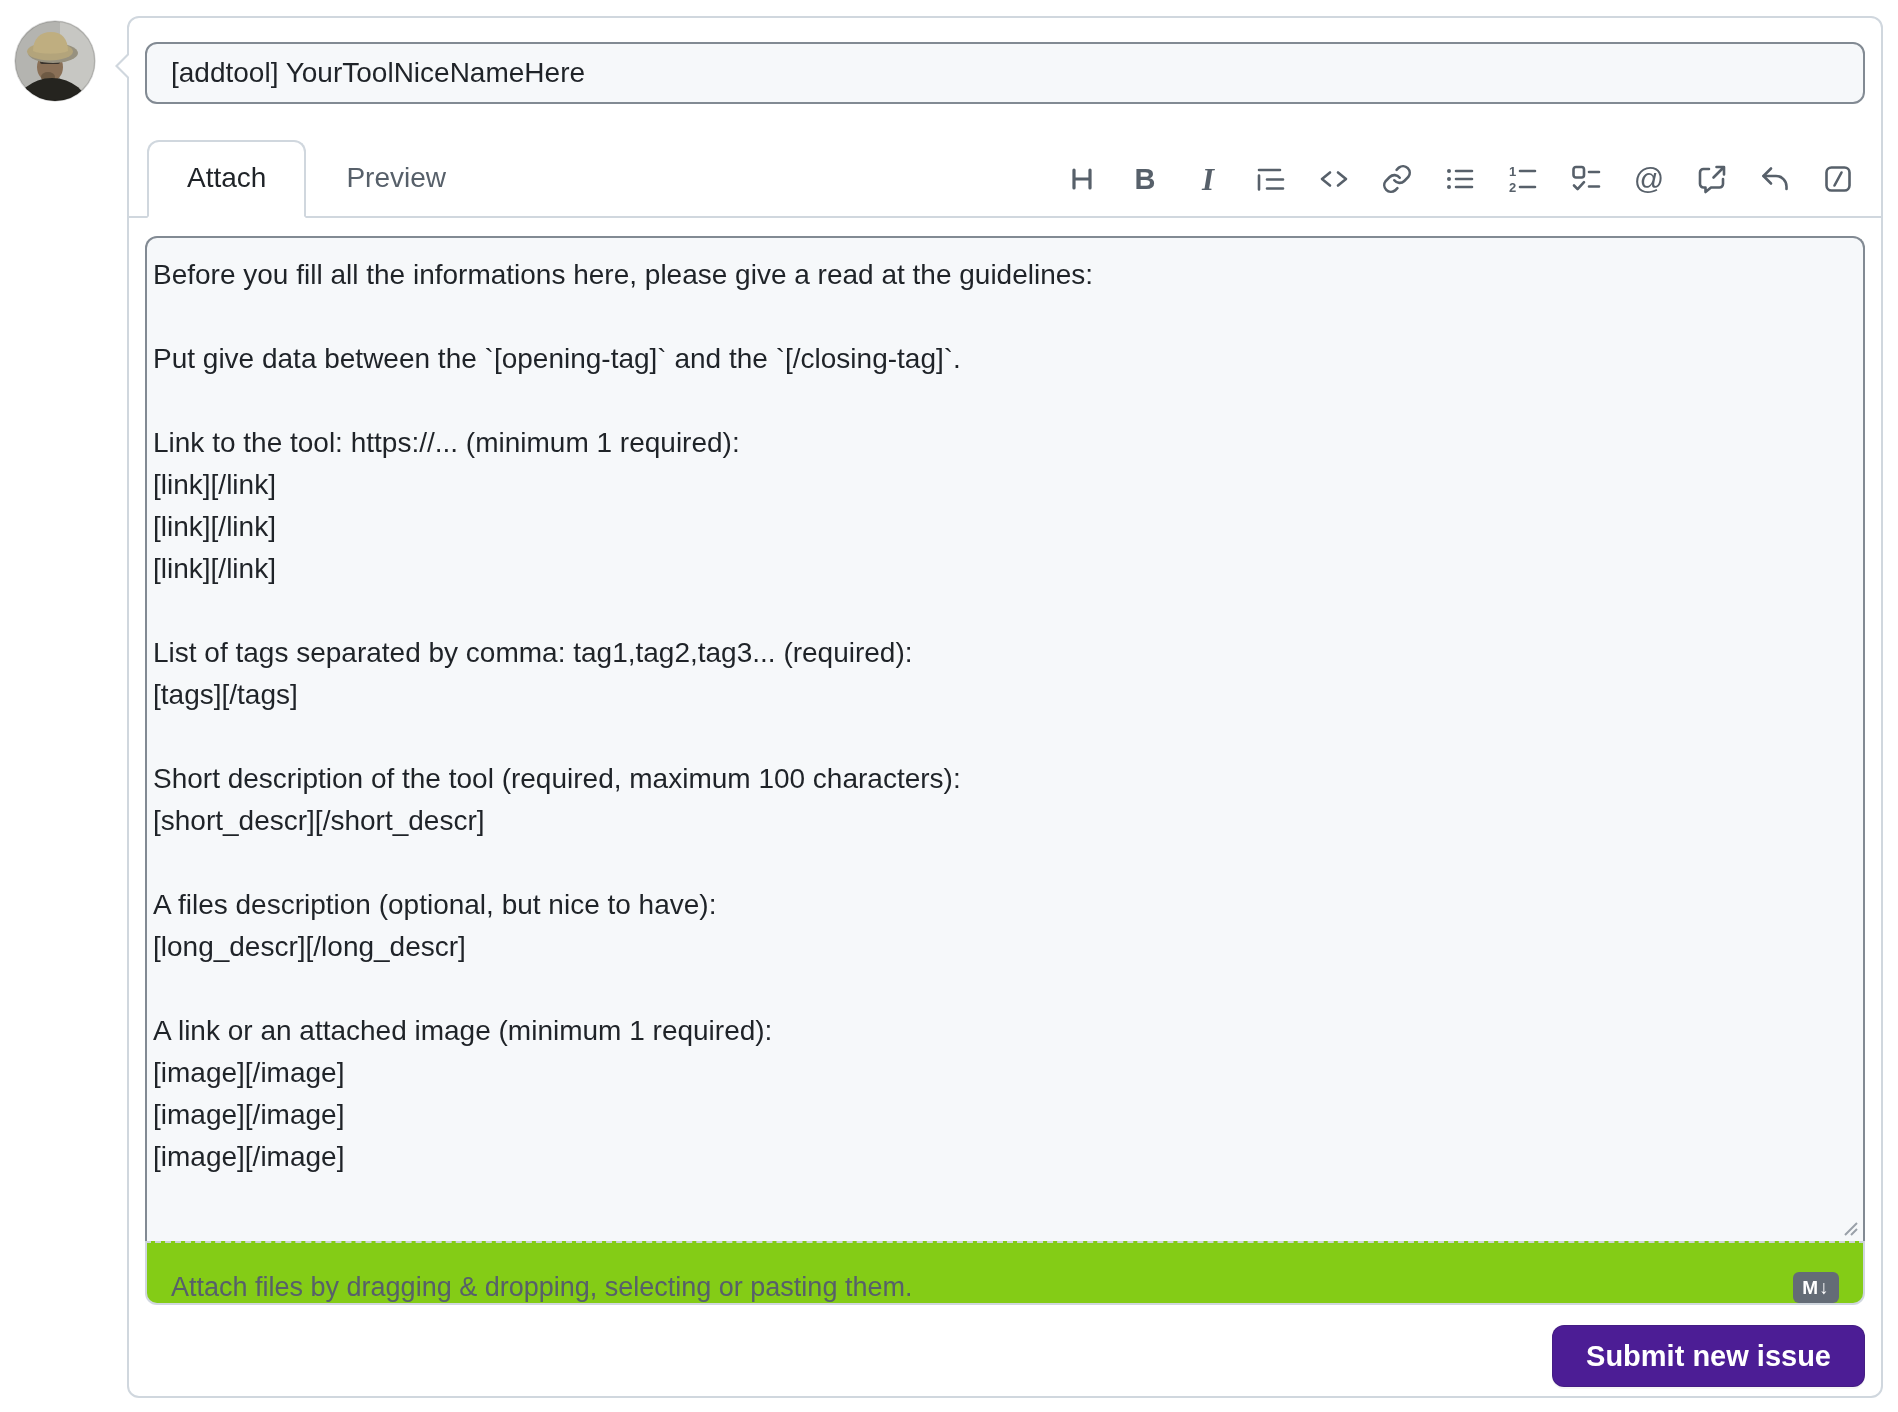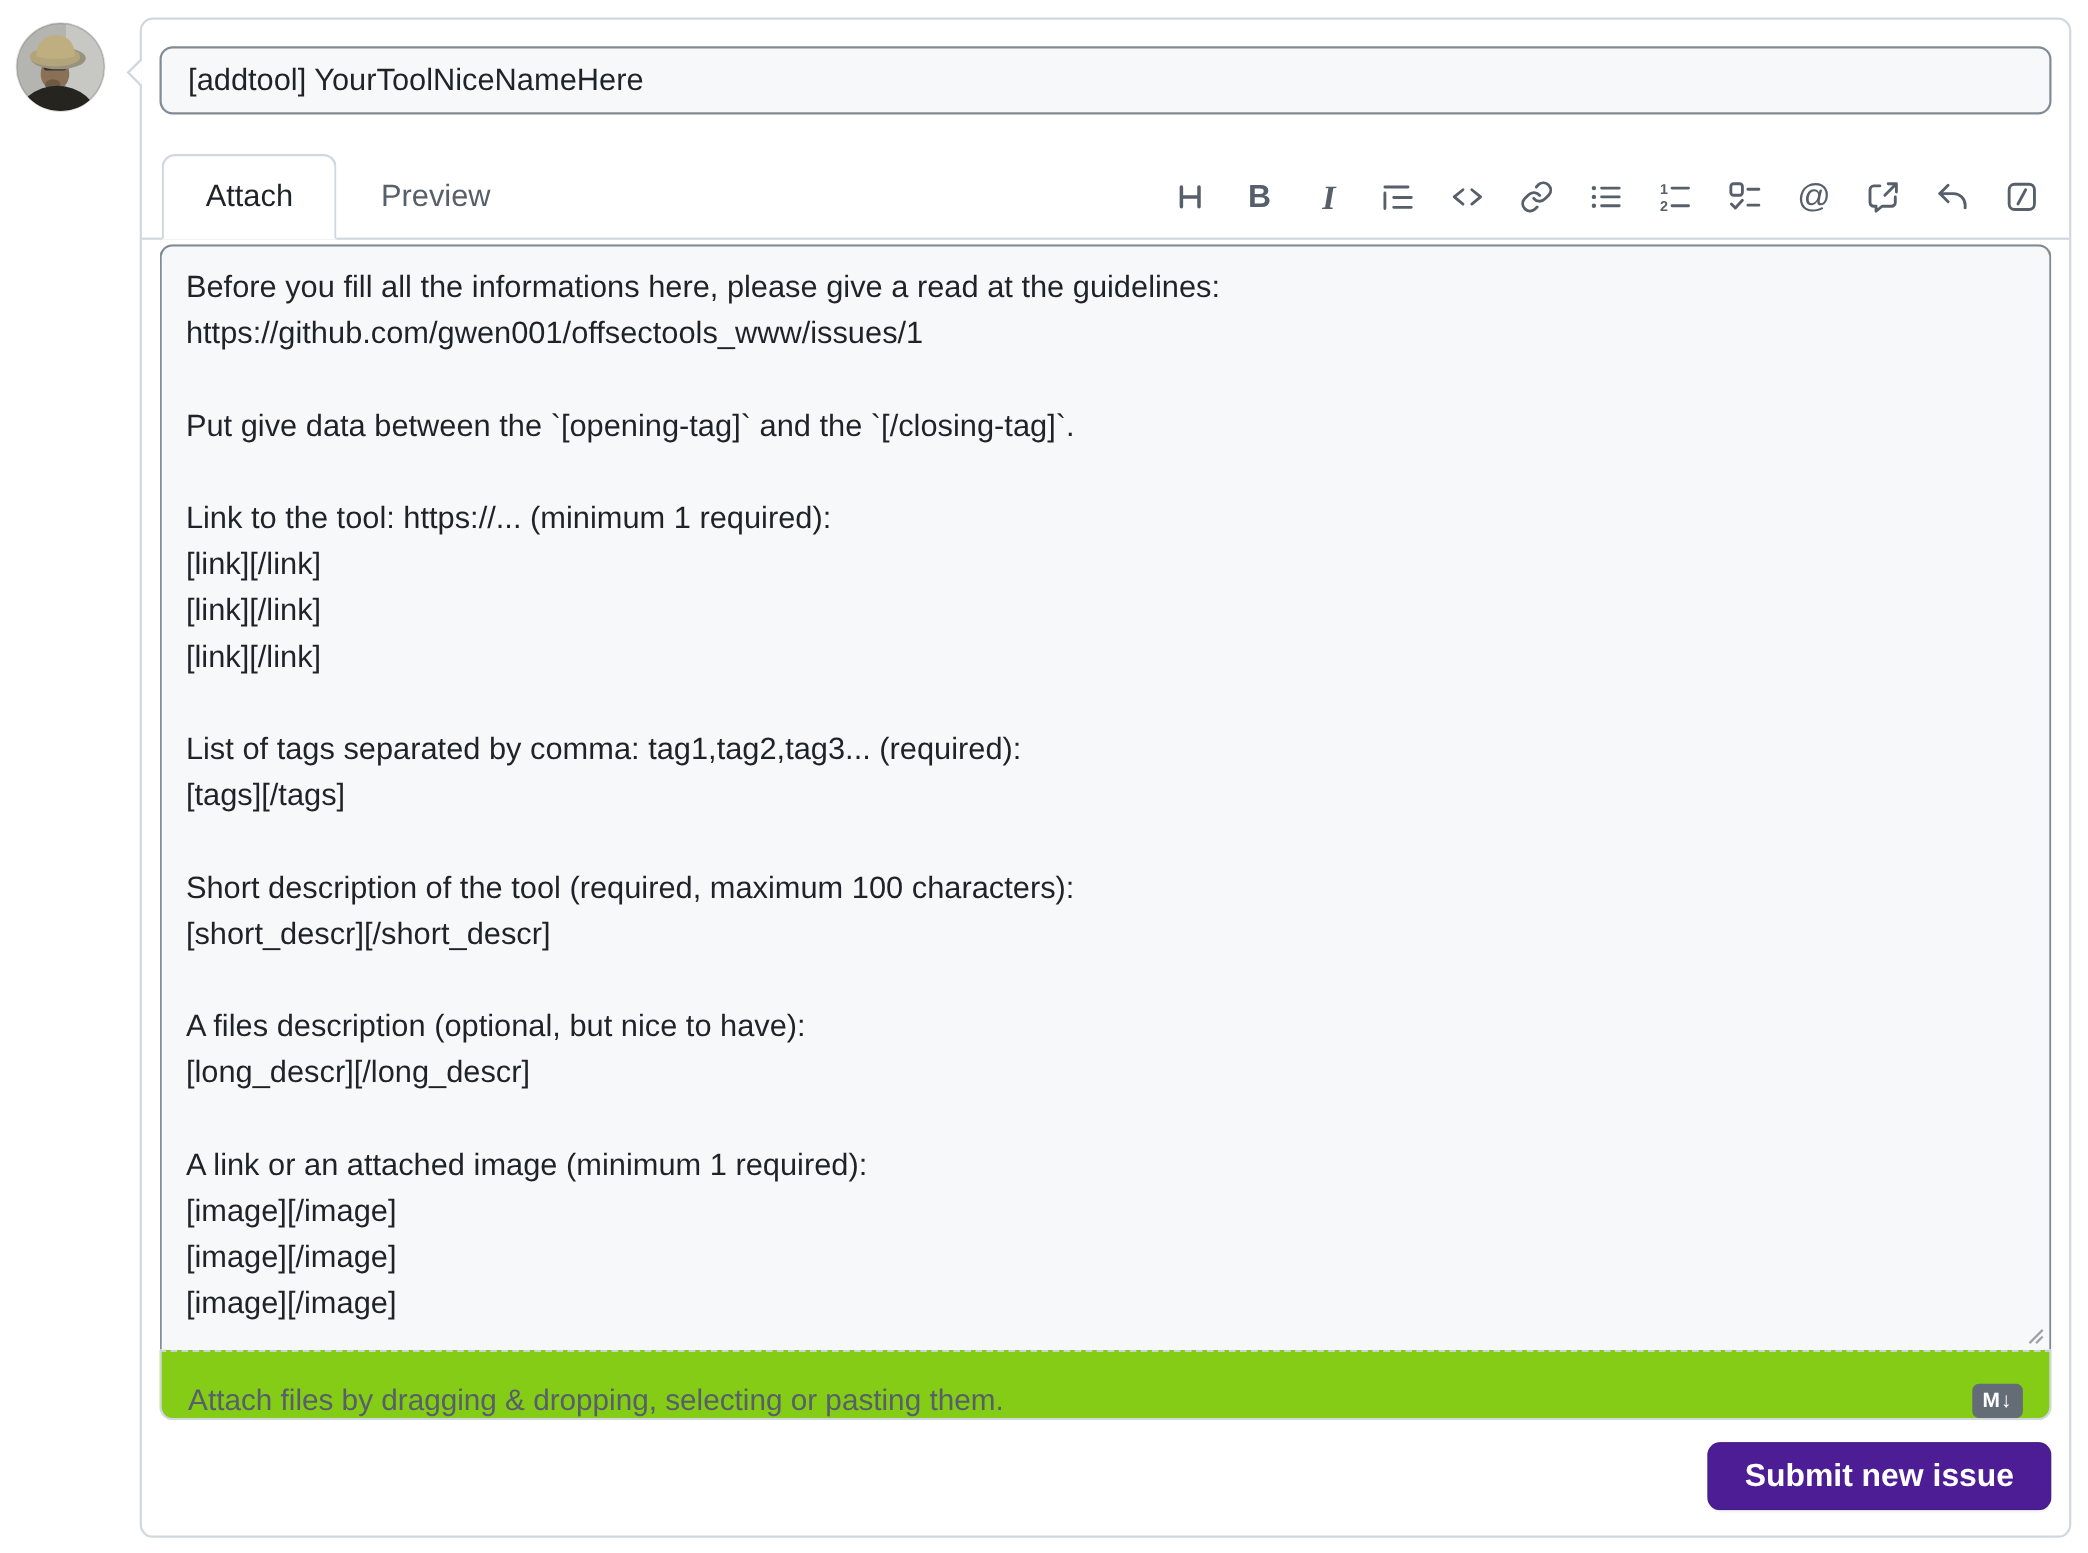--- a/index.html
+++ b/index.html
@@ -97,27 +97,27 @@
   }
   .tb svg { display: block; }
   .tglyph { font-size: 29px; color: #57606a; line-height: 1; }
   .tglyph.g-bold { font-weight: 800; }
   .tglyph.g-italic { font-family: "Liberation Serif", serif; font-style: italic; font-weight: 600; font-size: 31px; }
   .tglyph.g-mention { font-size: 30px; font-weight: 500; }
 
   
   .editor-box {
     position: relative;
-    margin-top: 4px;
+    margin-top: 18px;
     height: 1005px;
     background: #f6f8fa;
     border: 2px solid #828a93;
     border-bottom: none;
     border-radius: 12px 12px 0 0;
-    padding: 16px 22px;
+    padding: 16px 6px;
     overflow: hidden;
   }
   .ed-line {
     font-size: 28px;
     line-height: 42px;
     min-height: 42px;
     white-space: pre-wrap;
     color: #1f2328;
   }
   .sp {
@@ -282,21 +282,20 @@
           <path d="M19.5 9.5l-7 13"></path>
         </svg>
       </button>
     </div>
   </div>
 
   <div class="pad">
     <div class="editor-box" role="textbox" aria-multiline="true">
       <div class="editor-lines">
           <div class="ed-line">Before you fill all the informations here, please give a read at the guidelines:</div>
-          <div class="ed-line">https://github.com/gwen001/offsectools_www/issues/1</div>
           <div class="ed-line">&nbsp;</div>
           <div class="ed-line">Put give data between the `[opening-tag]` and the `[/closing-tag]`.</div>
           <div class="ed-line">&nbsp;</div>
           <div class="ed-line">Link to the tool: https://... (minimum 1 required):</div>
           <div class="ed-line">[link][/link]</div>
           <div class="ed-line">[link][/link]</div>
           <div class="ed-line">[link][/link]</div>
           <div class="ed-line">&nbsp;</div>
           <div class="ed-line">List of tags separated by comma: <span class="sp">tag1,tag2,tag3</span>... (required):</div>
           <div class="ed-line">[tags][/tags]</div>

